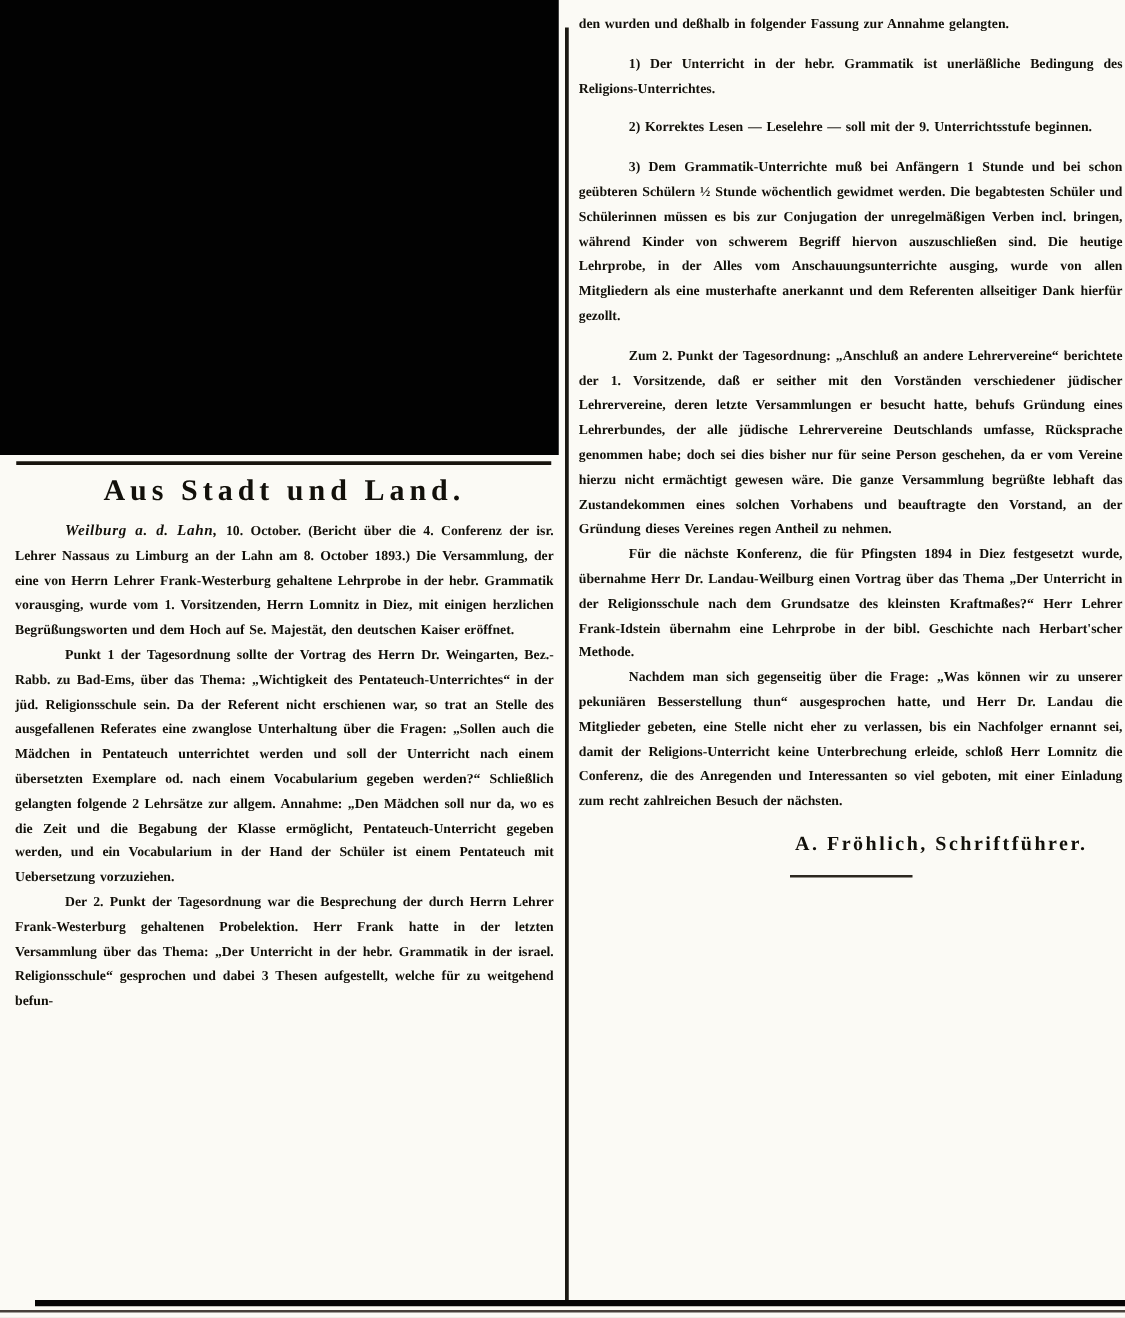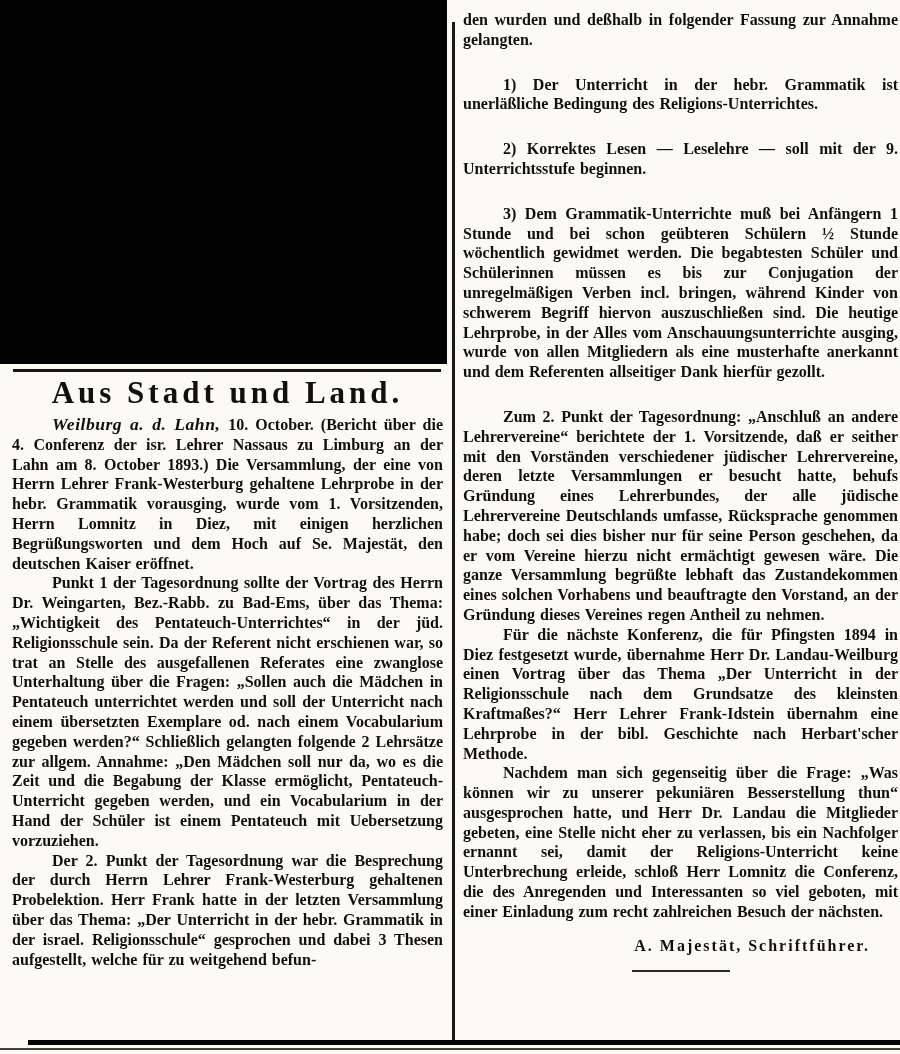--- a/index.html
+++ b/index.html
@@ -46,36 +46,36 @@
   }
   .right-col {
     position: absolute;
     left: 463px; top: 10px;
     width: 435px; height: 1028px;
     overflow: hidden;
   }
   .headline {
     margin: 0 0 3px 0;
     text-align: center;
-    font-size: 31px;
+    font-size: 24px;
     line-height: 38px;
     letter-spacing: 4px;
     font-weight: 700;
     white-space: nowrap;
   }
   .body p {
     margin: 0;
     text-indent: 40px;
     text-align: justify;
-    font-size: 16px;
+    font-size: 11px;
     line-height: 19.8px;
     word-spacing: 1px;
   }
   .body p.no-indent { text-indent: 0; }
-  .body p.gap { margin-top: 25px; }
+  .body p.gap { margin-top: 12px; }
   .lead {
     font-size: 1.1em;
     letter-spacing: 0.5px;
     font-style: italic;
   }
   .signature {
     margin-top: 14px;
     padding-right: 28px;
     text-align: right;
     font-size: 16px;
@@ -122,20 +122,20 @@
   <div class="right-col">
     <div class="body" id="right-body">
         <p class="no-indent">den wurden und deßhalb in folgender Fassung zur Annahme gelangten.</p>
         <p class=" gap">1) Der Unterricht in der hebr. Grammatik ist unerläßliche Bedingung des Religions-Unterrichtes.</p>
         <p class=" gap">2) Korrektes Lesen — Leselehre — soll mit der 9. Unterrichtsstufe beginnen.</p>
         <p class=" gap">3) Dem Grammatik-Unterrichte muß bei Anfängern 1 Stunde und bei schon geübteren Schülern ½ Stunde wöchentlich gewidmet werden. Die begabtesten Schüler und Schülerinnen müssen es bis zur Conjugation der unregelmäßigen Verben incl. bringen, während Kinder von schwerem Begriff hiervon auszuschließen sind. Die heutige Lehrprobe, in der Alles vom Anschauungsunterrichte ausging, wurde von allen Mitgliedern als eine musterhafte anerkannt und dem Referenten allseitiger Dank hierfür gezollt.</p>
         <p class=" gap">Zum 2. Punkt der Tagesordnung: „Anschluß an andere Lehrervereine“ berichtete der 1. Vorsitzende, daß er seither mit den Vorständen verschiedener jüdischer Lehrervereine, deren letzte Versammlungen er besucht hatte, behufs Gründung eines Lehrerbundes, der alle jüdische Lehrervereine Deutschlands umfasse, Rücksprache genommen habe; doch sei dies bisher nur für seine Person geschehen, da er vom Vereine hierzu nicht ermächtigt gewesen wäre. Die ganze Versammlung begrüßte lebhaft das Zustandekommen eines solchen Vorhabens und beauftragte den Vorstand, an der Gründung dieses Vereines regen Antheil zu nehmen.</p>
         <p class="">Für die nächste Konferenz, die für Pfingsten 1894 in Diez festgesetzt wurde, übernahme Herr Dr. Landau-Weilburg einen Vortrag über das Thema „Der Unterricht in der Religionsschule nach dem Grundsatze des kleinsten Kraftmaßes?“ Herr Lehrer Frank-Idstein übernahm eine Lehrprobe in der bibl. Geschichte nach Herbart'scher Methode.</p>
         <p class="">Nachdem man sich gegenseitig über die Frage: „Was können wir zu unserer pekuniären Besserstellung thun“ ausgesprochen hatte, und Herr Dr. Landau die Mitglieder gebeten, eine Stelle nicht eher zu verlassen, bis ein Nachfolger ernannt sei, damit der Religions-Unterricht keine Unterbrechung erleide, schloß Herr Lomnitz die Conferenz, die des Anregenden und Interessanten so viel geboten, mit einer Einladung zum recht zahlreichen Besuch der nächsten.</p>
       </div>
-    <div class="signature">A. Majestät, Schriftführer.</div>
+    <div class="signature">A. Fröhlich, Schriftführer.</div>
     <div class="sig-rule"></div>
   </div>
 
   <div class="bottom-rule-thick"></div>
   <div class="bottom-rule-thin"></div>
 
 </div>
 
 </body></html>

